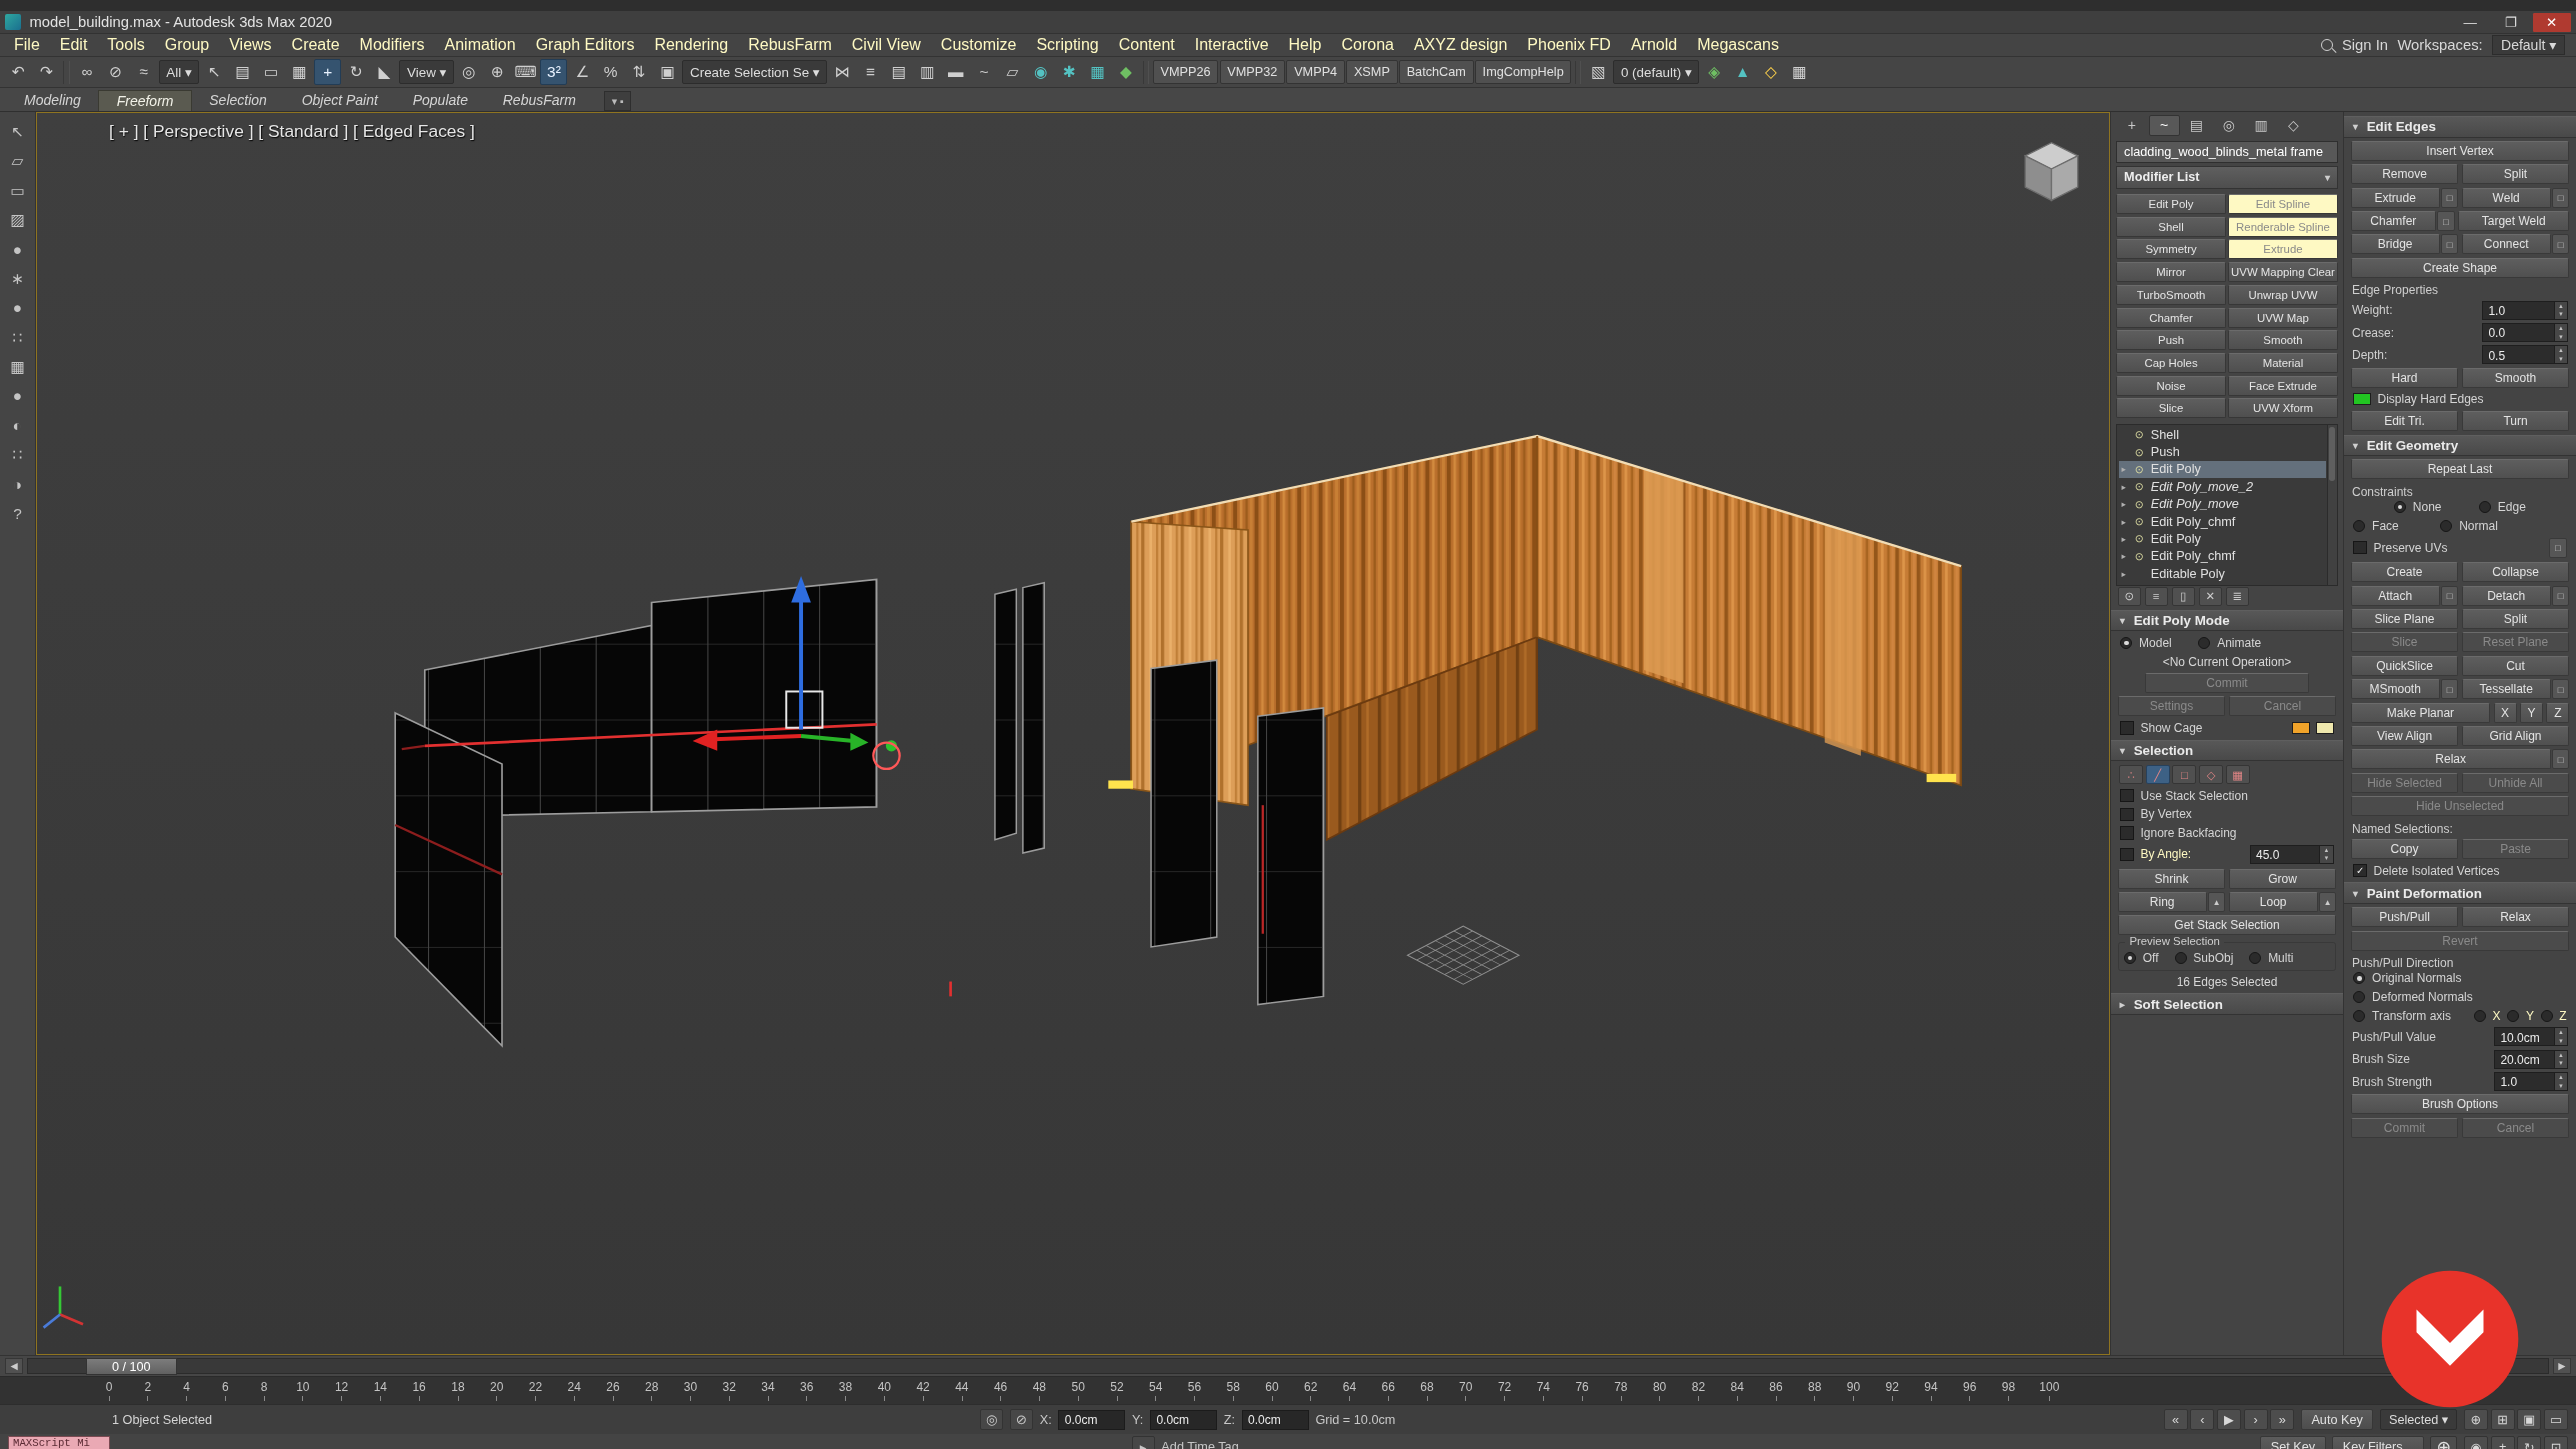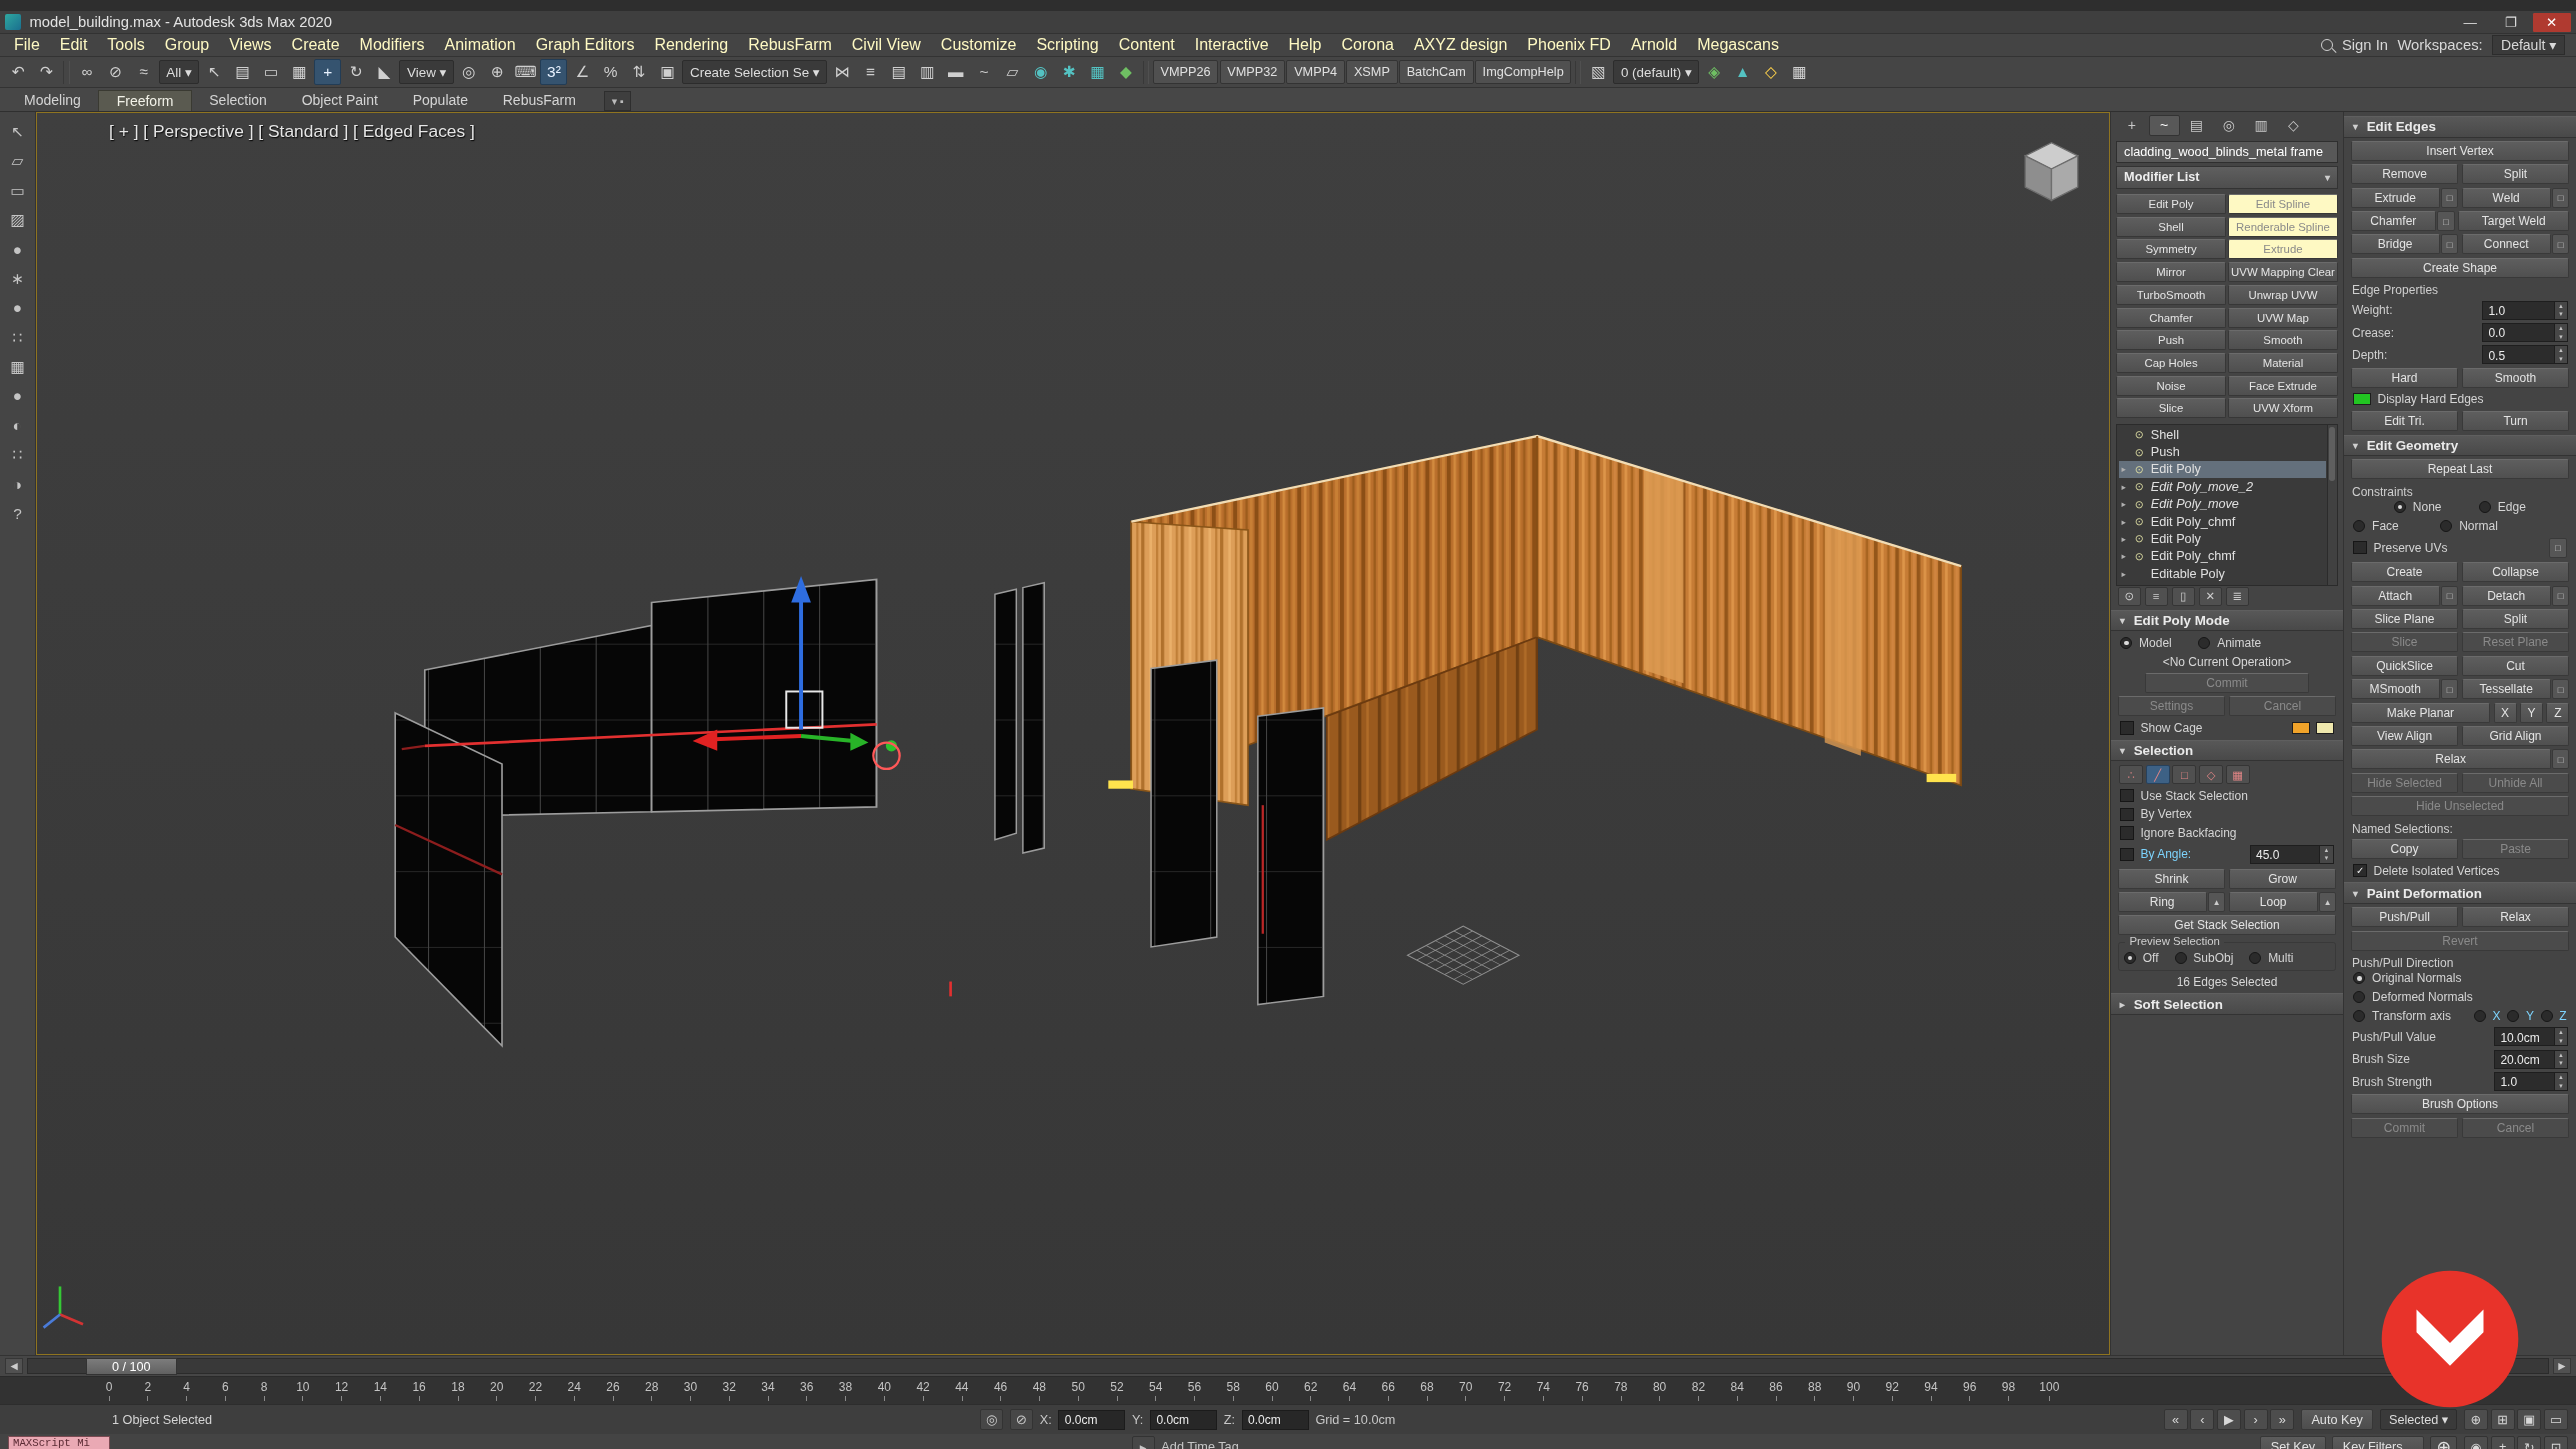--- a/index.html
+++ b/index.html
@@ -102,21 +102,21 @@
   .sqbtn{flex:0 0 17.4px;height:20px;background:#565656;border:0.7px solid #393939;border-radius:2px;
          display:flex;align-items:center;justify-content:center;font-size:9.4px;color:#ccc;}
   .btn.tiny{flex:0 0 23px;}
 
   .cap{font-size:12px;color:#cfcfcf;margin:5.4px 8px 1.3px;}
   .center-note{font-size:12px;color:#d8d8d8;text-align:center;margin:4px 0;}
   .chk-row{display:flex;align-items:center;gap:6.7px;margin:4.7px 9.4px;font-size:12px;color:#d5d5d5;white-space:nowrap;}
   .chk{width:13.4px;height:13.4px;background:#2b2b2b;border:0.7px solid #161616;text-align:center;line-height:12px;font-size:10px;color:#eee;flex:0 0 13.4px;}
   .radio{width:12px;height:12px;border-radius:50%;background:#2b2b2b;border:0.7px solid #161616;position:relative;flex:0 0 12px;}
   .radio.on::after{content:"";position:absolute;inset:2.7px;border-radius:50%;background:#dcdcdc;}
-  .dim{color:#7dd3fc;}
+  .dim{color:#fef9c3;}
   .swatch{width:17.4px;height:12px;border:0.7px solid #1d1d1d;display:inline-block;}
 
   .spin-row{display:flex;align-items:center;margin:3.4px 8px;font-size:12px;color:#d0d0d0;}
   .spin{margin-left:auto;width:86px;height:19px;background:#2c2c2c;border:0.7px solid #1e1e1e;display:flex;align-items:stretch;}
   .spin-val{flex:1;padding:1.3px 5.4px;color:#ececec;font-size:12px;line-height:16px;}
   .spin-btns{width:13.4px;display:flex;flex-direction:column;background:#474747;border-left:0.7px solid #1e1e1e;}
   .spin-btns i{flex:1;font-style:normal;font-size:6.7px;line-height:8px;text-align:center;color:#c4c4c4;}
 
   .groupbox{margin:6.7px 6.7px 4px;border:0.7px solid #393939;border-radius:2.7px;padding:6.7px 5.4px 4px;position:relative;}
   .gb-title{position:absolute;top:-8px;left:6.7px;background:#444;padding:0 4px;font-size:11.4px;color:#cfcfcf;}
@@ -405,21 +405,21 @@
       <div class="tb tb-icon c-yellow">
         <span>◇</span>
       </div>
 
       <div class="tb tb-icon">
         <span>▦</span>
       </div>
     </div>
 
   <div class="ribbon">
-    <div style="display:flex;">
+    <div style="display:flex;font-style:italic;">
 
         <div class="rtab">
           <span>Modeling</span>
         </div>
 
         <div class="rtab active">
           <span>Freeform</span>
         </div>
 
         <div class="rtab">

